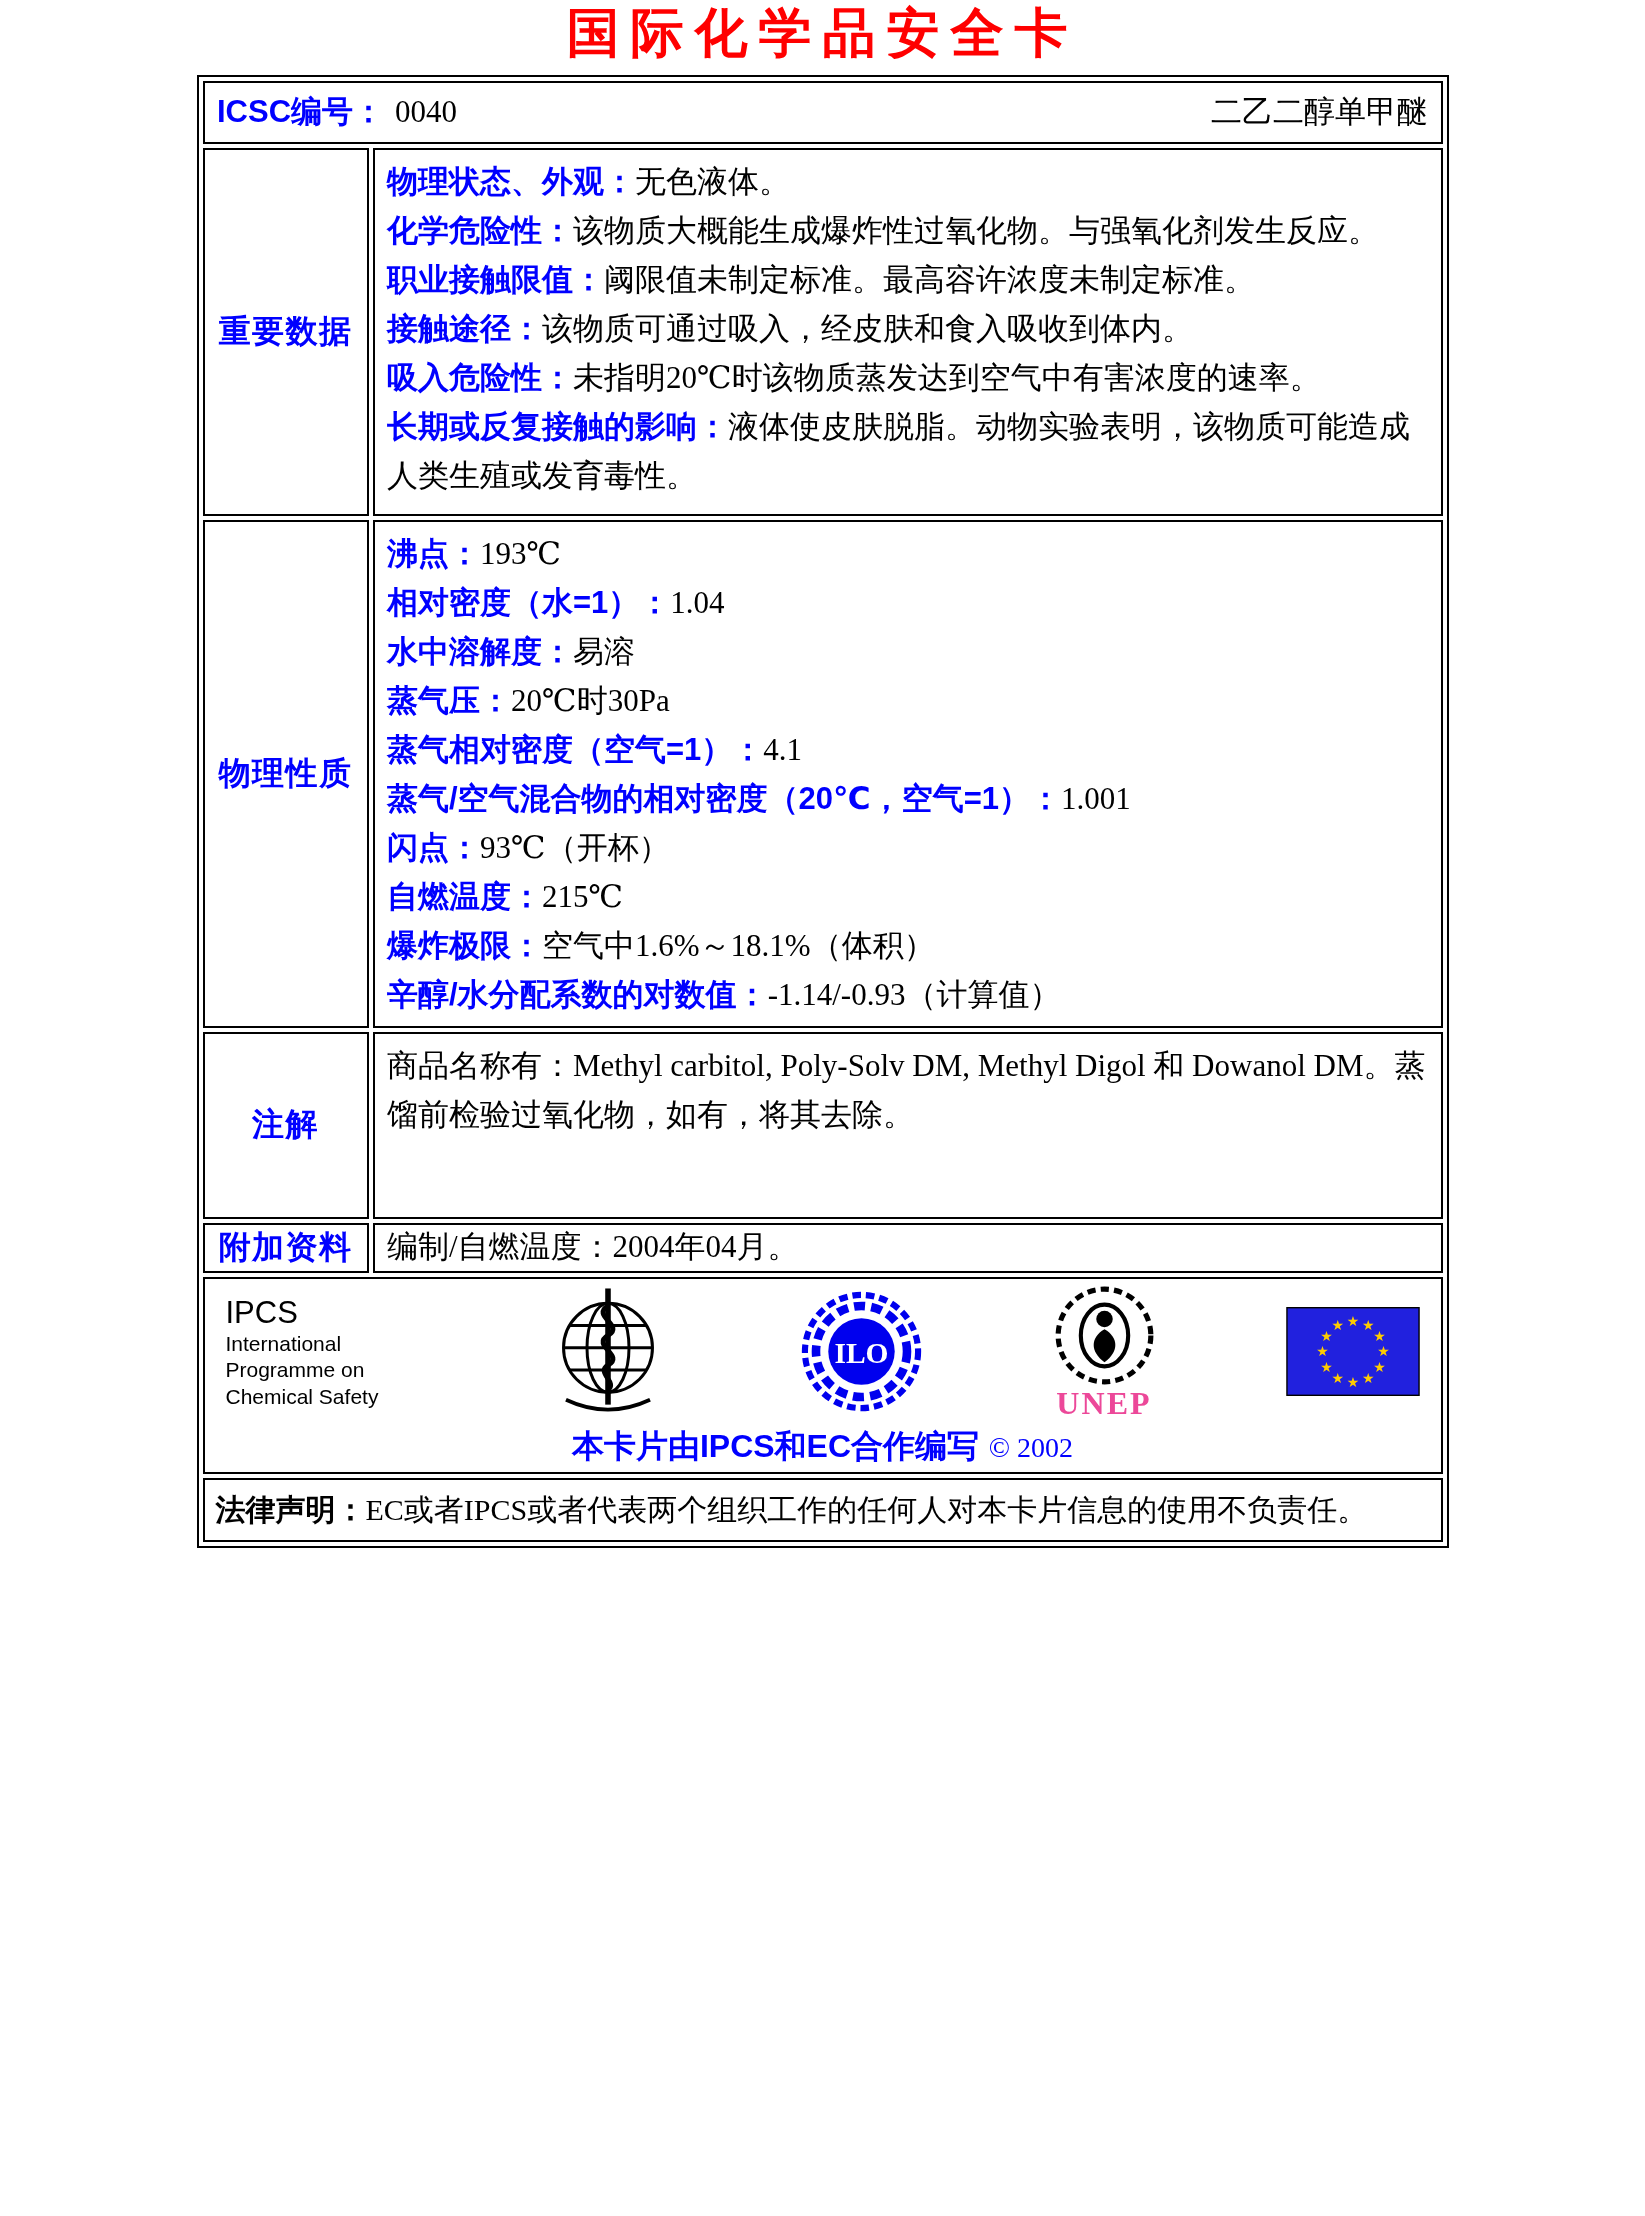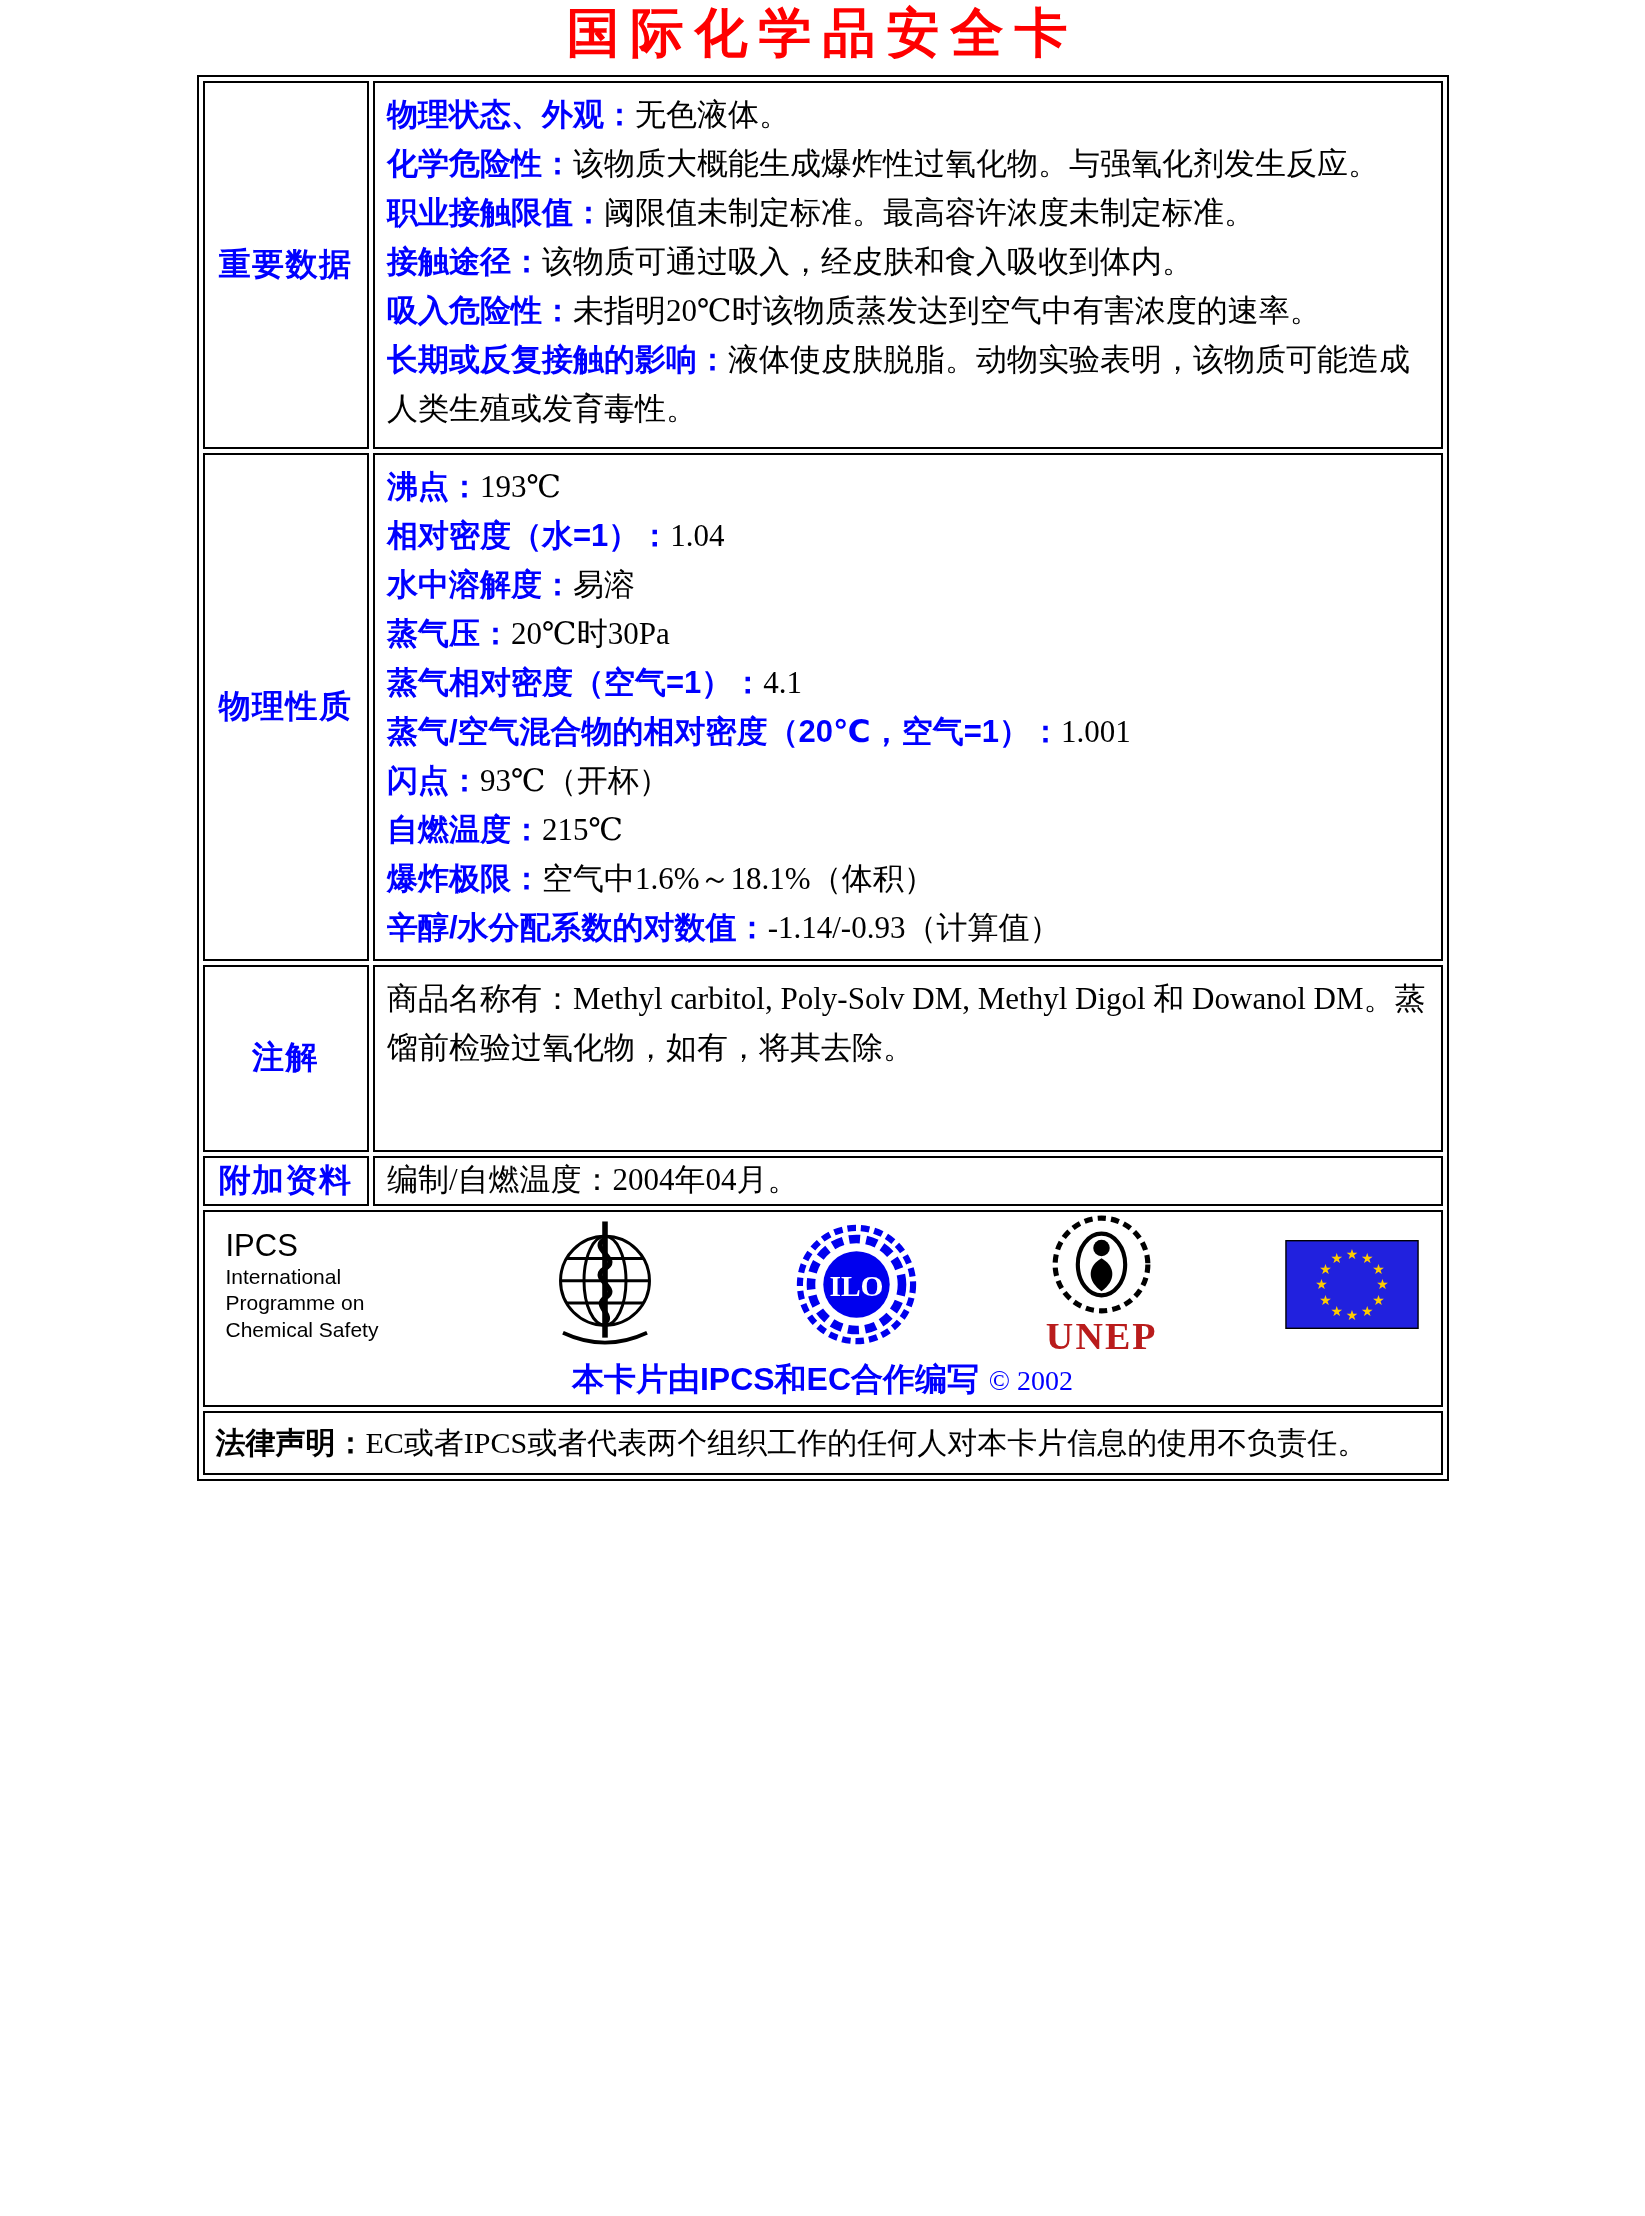--- a/index.html
+++ b/index.html
@@ -28,21 +28,21 @@
   
   .logos-cell{padding:8.4px 21px 5.6px;vertical-align:top;}
   .logos-row{display:flex;align-items:center;justify-content:space-between;height:131px;}
   .ipcs-block{width:190px;color:#000;}
   .ipcs-acronym{font-family:"Liberation Sans","DejaVu Sans",sans-serif;
         font-weight:normal;font-size:31px;line-height:36px;}
   .ipcs-line{font-family:"Liberation Sans","DejaVu Sans",sans-serif;
         font-size:21px;line-height:26.5px;}
   .unep-block{display:flex;flex-direction:column;align-items:center;}
   .unep-label{font-family:"Liberation Serif","DejaVu Serif",serif;font-weight:bold;
-        font-size:38px;letter-spacing:2.1px;color:#b91c1c;margin-top:-4.2px;}
+        font-size:32px;letter-spacing:2.1px;color:#ec4899;margin-top:-4.2px;}
   .caption{text-align:center;margin-top:8.4px;color:#0000FF;
         font-family:"Liberation Sans","DejaVu Sans",sans-serif;
         font-weight:bold;font-size:32px;line-height:38px;}
   .caption .copyright{font-family:"Liberation Serif","DejaVu Serif",serif;
         font-weight:normal;font-size:28px;margin-left:9.8px;}
   
   .legal-cell{padding:8.4px 11px;vertical-align:middle;font-size:30px;line-height:42px;color:#000;}
   .legal-label{font-family:"Liberation Sans","DejaVu Sans",sans-serif;
         font-weight:bold;font-size:30px;color:#000;}
   .logo{display:inline-block;}
@@ -54,20 +54,30 @@
 
   <div class="page-title">国际化学品安全卡</div>
 
   <table class="card">
     <colgroup>
         <col style="width:166px">
         <col>
       </colgroup>
 
     <tbody>
+        <tr>
+      <td class="hdr-cell" colspan="2" style="height:63px;">
+        <div class="hdr">
+          <span>
+            <span class="hdr-label">ICSC编号：</span><span class="hdr-num">0040</span>
+          </span>
+          <span class="hdr-name">二乙二醇单甲醚</span>
+        </div>
+      </td>
+    </tr>
 
     <tr>
       <td class="label-cell">重要数据</td>
       <td class="content-cell" style="height:368px;">
         <div><span class="item-label">物理状态、外观：</span><span>无色液体。</span></div>
         <div><span class="item-label">化学危险性：</span><span>该物质大概能生成爆炸性过氧化物。与强氧化剂发生反应。</span></div>
         <div><span class="item-label">职业接触限值：</span><span>阈限值未制定标准。最高容许浓度未制定标准。</span></div>
         <div><span class="item-label">接触途径：</span><span>该物质可通过吸入，经皮肤和食入吸收到体内。</span></div>
         <div><span class="item-label">吸入危险性：</span><span>未指明20℃时该物质蒸发达到空气中有害浓度的速率。</span></div>
         <div><span class="item-label">长期或反复接触的影响：</span><span>液体使皮肤脱脂。动物实验表明，该物质可能造成人类生殖或发育毒性。</span></div>

